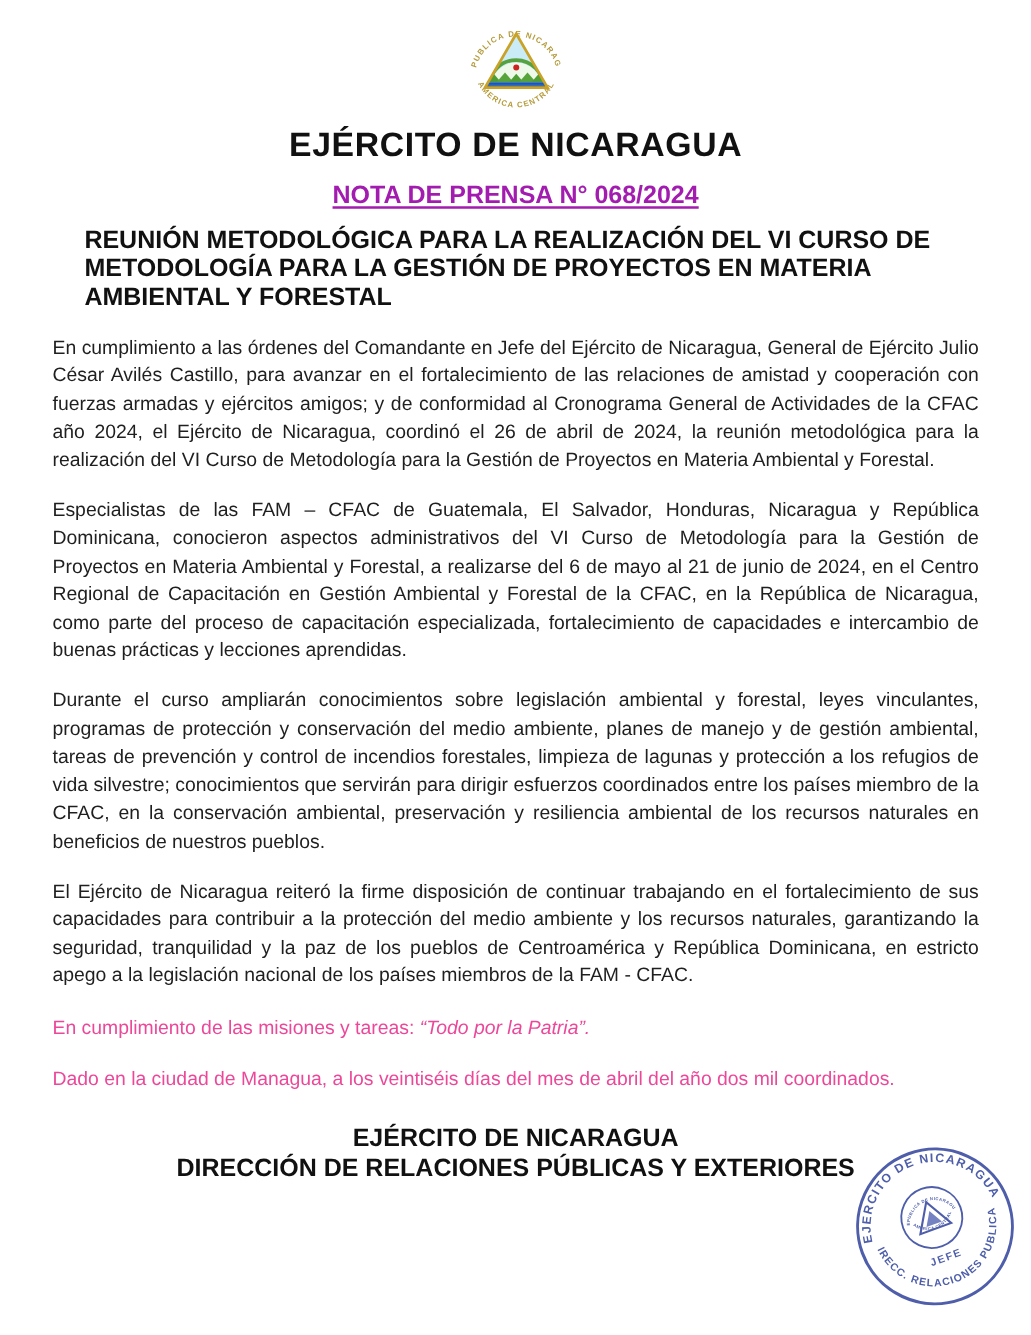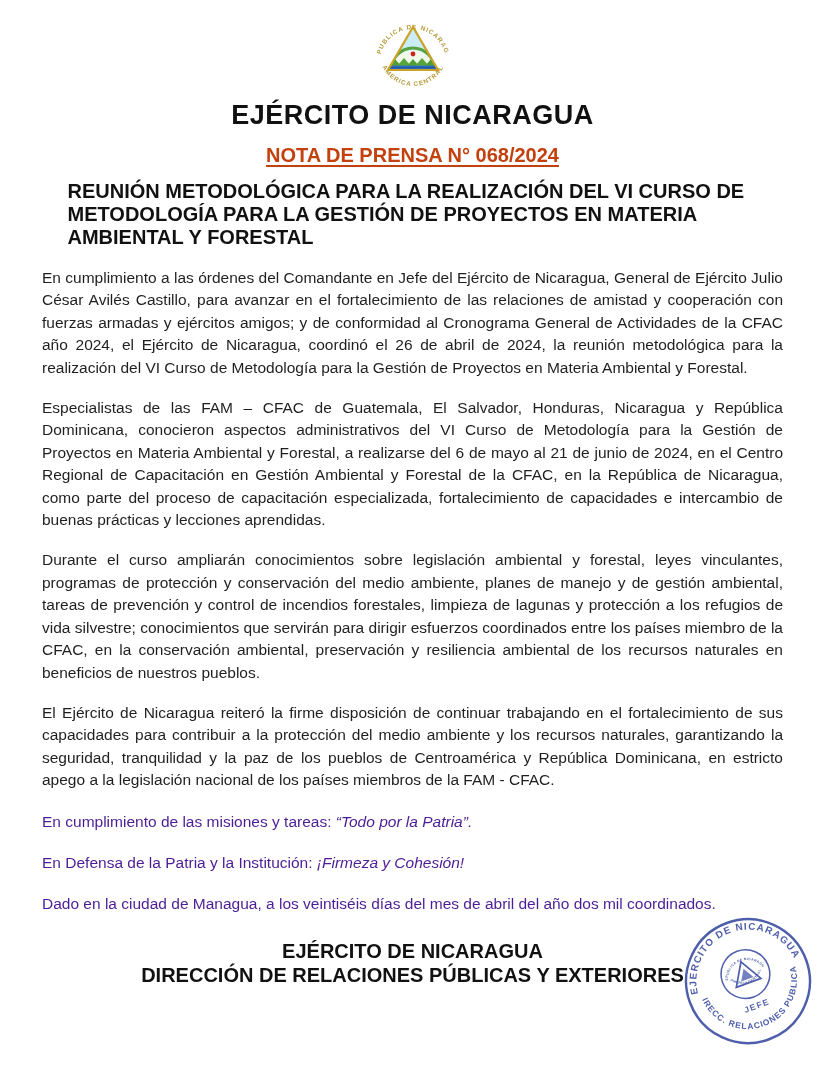--- a/index.html
+++ b/index.html
@@ -9,30 +9,30 @@
   }
   .page{padding:16px 42px 0 42px;position:relative;}
   .logo-wrap{text-align:center;}
   .logo{display:inline-block;}
   .doc-title{
     text-align:center;font-size:27px;font-weight:bold;margin:6px 0 0 0;
     letter-spacing:.5px;color:#111;
   }
   .press-note{
     text-align:center;font-size:20px;font-weight:bold;margin-top:13px;
-    text-decoration:underline;text-underline-offset:3px;text-decoration-thickness:2px;color:#c2410c;
+    text-decoration:underline;text-underline-offset:3px;text-decoration-thickness:2px;color:#a21caf;
   }
   .headline{
     text-align:left;font-size:20px;font-weight:bold;line-height:23px;
     width:690px;margin:13px auto 0 auto;color:#111;
   }
   .para{
     text-align:justify;font-size:15.5px;line-height:22.4px;margin:18px 0 0 0;color:#1f1f1f;
   }
-  .single-line{margin:19px 0 0 0;font-size:15.5px;line-height:22px;color:#4c1d95;}
+  .single-line{margin:19px 0 0 0;font-size:15.5px;line-height:22px;color:#ec4899;}
   .b{font-weight:normal;}
   .i{font-style:italic;}
   .footer{
     text-align:center;font-weight:bold;font-size:20px;line-height:24px;margin-top:24px;color:#111;
   }
   .seal{
     position:absolute;right:2px;top:902px;width:150px;height:162px;pointer-events:none;
   }
   .seal svg{opacity:.92;}
 </style>
@@ -79,21 +79,20 @@
   <div class="doc-title">EJÉRCITO DE NICARAGUA</div>
   <div class="press-note">NOTA DE PRENSA N° 068/2024</div>
   <div class="headline">REUNIÓN METODOLÓGICA PARA LA REALIZACIÓN DEL VI CURSO DE METODOLOGÍA PARA LA GESTIÓN DE PROYECTOS EN MATERIA AMBIENTAL Y FORESTAL</div>
 
   <p class="para"><span>En cumplimiento a las órdenes del Comandante en Jefe del Ejército de Nicaragua, General de Ejército </span><span class="b">Julio César Avilés Castillo</span><span>, para avanzar en el fortalecimiento de las relaciones de amistad y cooperación con fuerzas armadas y ejércitos amigos; y de conformidad al Cronograma General de Actividades de la CFAC año 2024, el Ejército de Nicaragua, coordinó el 26 de abril de 2024, la reunión metodológica para la realización del </span><span class="b">VI Curso de Metodología para la Gestión de Proyectos en Materia Ambiental y Forestal</span><span>.</span></p>
   <p class="para">Especialistas de las FAM – CFAC de Guatemala, El Salvador, Honduras, Nicaragua y República Dominicana, conocieron aspectos administrativos del VI Curso de Metodología para la Gestión de Proyectos en Materia Ambiental y Forestal, a realizarse del 6 de mayo al 21 de junio de 2024, en el Centro Regional de Capacitación en Gestión Ambiental y Forestal de la CFAC, en la República de Nicaragua, como parte del proceso de capacitación especializada, fortalecimiento de capacidades e intercambio de buenas prácticas y lecciones aprendidas.</p>
   <p class="para">Durante el curso ampliarán conocimientos sobre legislación ambiental y forestal, leyes vinculantes, programas de protección y conservación del medio ambiente, planes de manejo y de gestión ambiental, tareas de prevención y control de incendios forestales, limpieza de lagunas y protección a los refugios de vida silvestre; conocimientos que servirán para dirigir esfuerzos coordinados entre los países miembro de la CFAC, en la conservación ambiental, preservación y resiliencia ambiental de los recursos naturales en beneficios de nuestros pueblos.</p>
   <p class="para">El Ejército de Nicaragua reiteró la firme disposición de continuar trabajando en el fortalecimiento de sus capacidades para contribuir a la protección del medio ambiente y los recursos naturales, garantizando la seguridad, tranquilidad y la paz de los pueblos de Centroamérica y República Dominicana, en estricto apego a la legislación nacional de los países miembros de la FAM - CFAC.</p>
 
   <p class="single-line"><span>En cumplimiento de las misiones y tareas: </span><span class="b i">“Todo por la Patria”.</span></p>
-  <p class="single-line"><span>En Defensa de la Patria y la Institución: </span><span class="b i">¡Firmeza y Cohesión!</span></p>
   <p class="single-line">Dado en la ciudad de Managua, a los veintiséis días del mes de abril del año dos mil coordinados.</p>
 
   <div class="footer">
     <div>EJÉRCITO DE NICARAGUA</div>
     <div>DIRECCIÓN DE RELACIONES PÚBLICAS Y EXTERIORES</div>
   </div>
 </div>
 
 <div class="seal">
   <svg width="150" height="162" viewBox="0 0 160 172">

